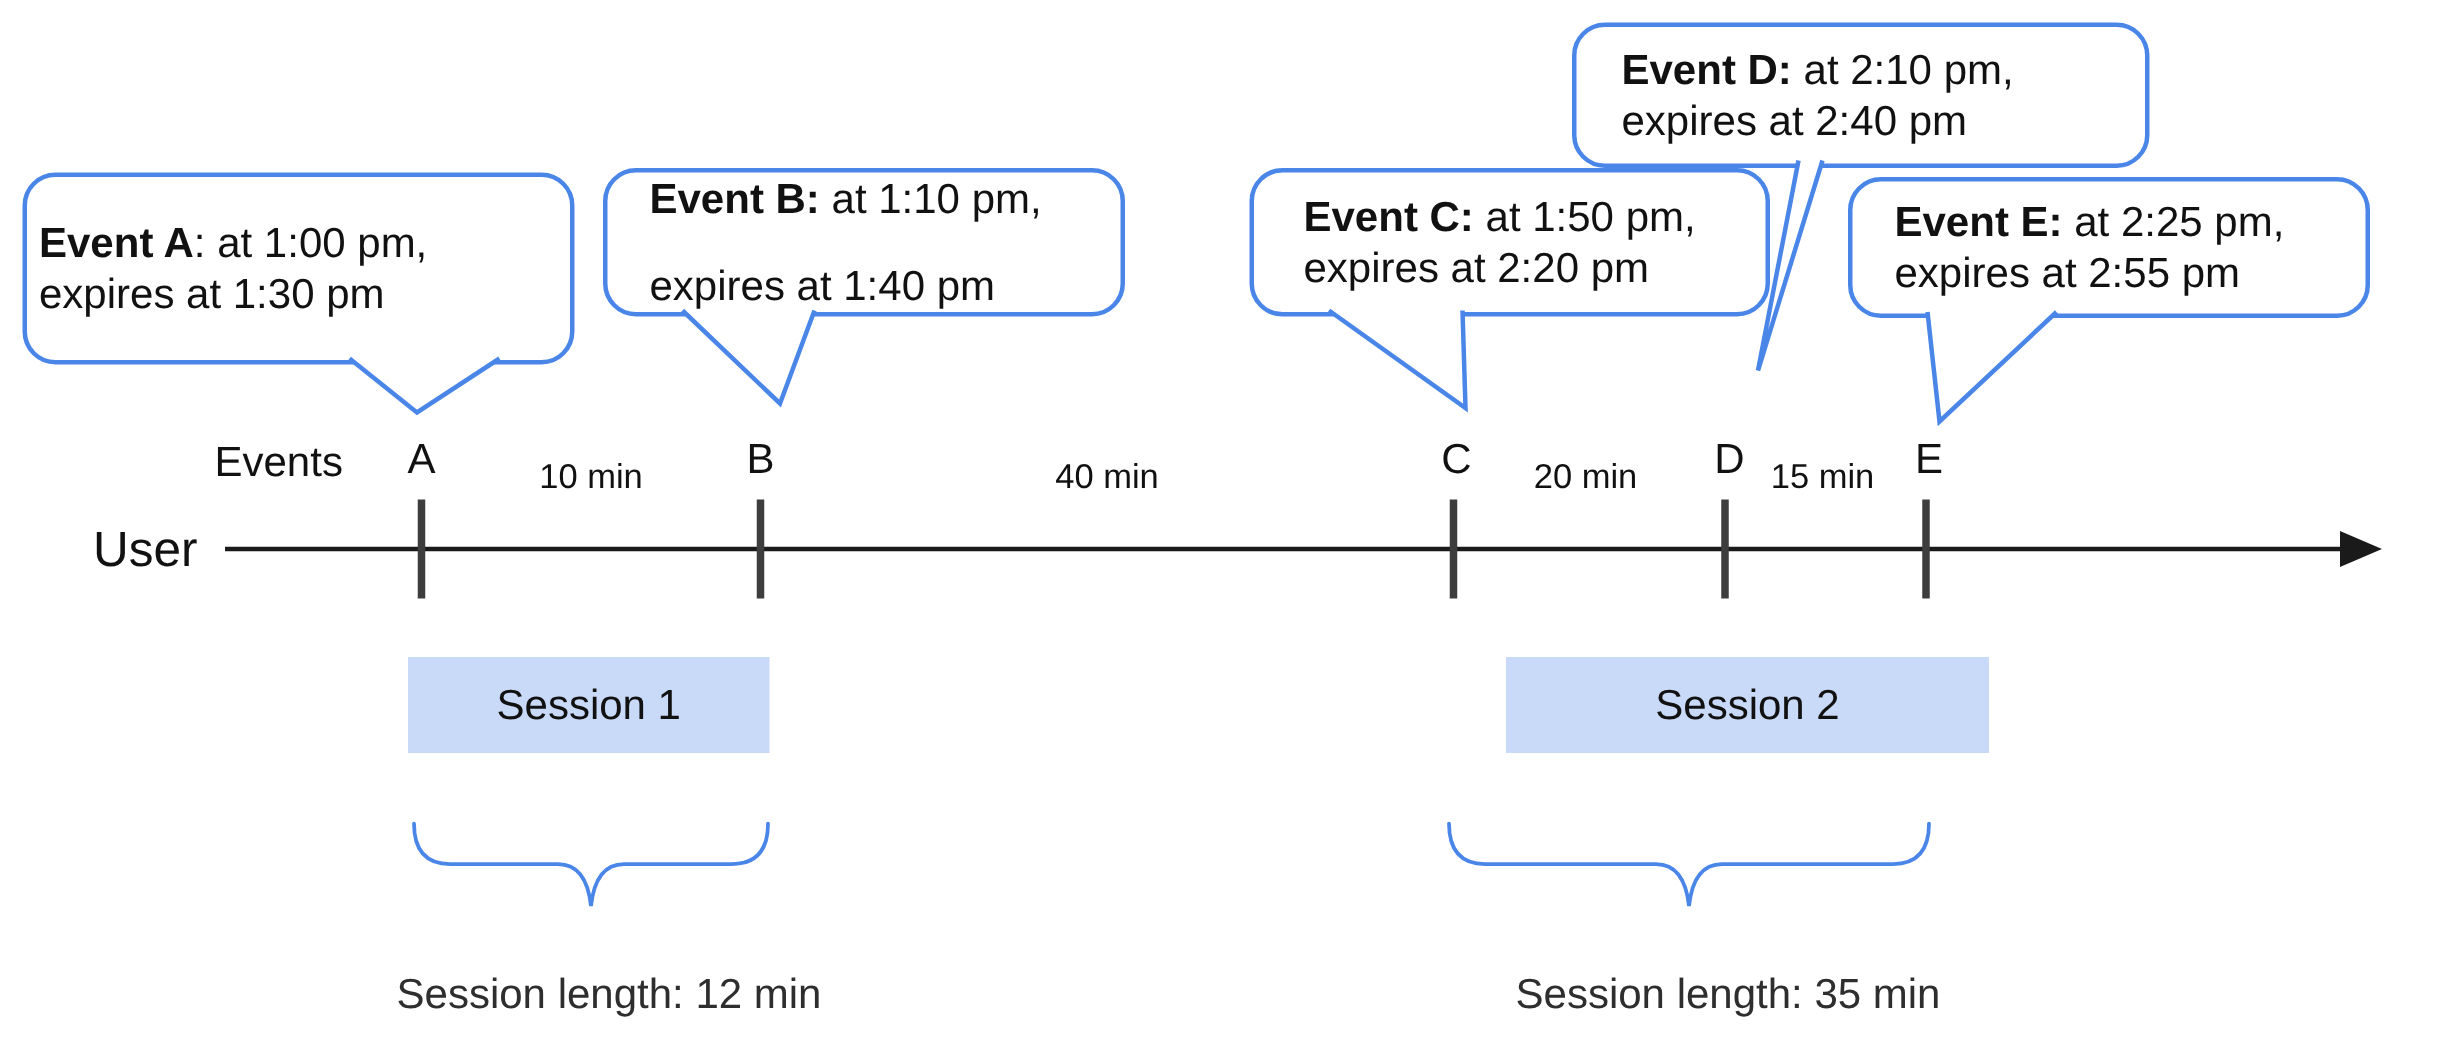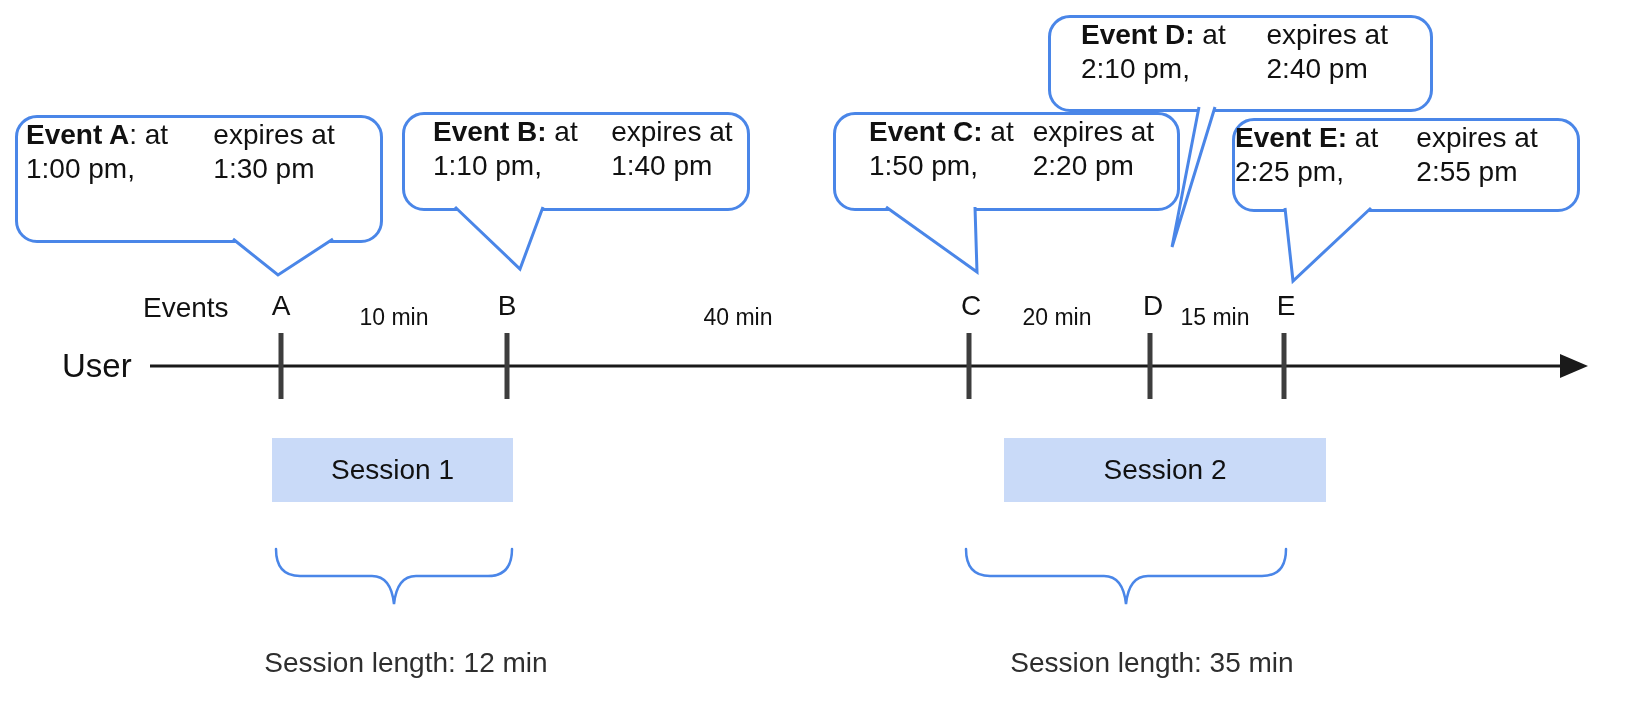--- a/index.html
+++ b/index.html
@@ -2,21 +2,21 @@
 <html><head>
 <meta charset="utf-8">
 <style>
   html,body{margin:0;padding:0;background:#fff;}
   .canvas{
     position:relative;width:1634px;height:702px;background:#ffffff;
     font-family:"Liberation Sans",sans-serif;color:#111;overflow:hidden;
   }
   .bubble{
     position:absolute;background:#fff;border:3px solid #4a86e8;border-radius:22px;
-    display:flex;flex-direction:row;justify-content:center;
+    display:flex;flex-direction:column;justify-content:center;
     font-size:28px;line-height:34px;color:#111;box-sizing:border-box;z-index:2;
   }
   .bubble .bline b{font-weight:bold;}
   .overlay{position:absolute;left:0;top:0;z-index:3;pointer-events:none;}
   .label{position:absolute;white-space:nowrap;}
   .axis-label{left:143px;top:292px;font-size:28px;}
   .user-label{left:62px;top:347px;font-size:33px;}
   .mark{top:290px;font-size:28px;transform:translateX(-50%);}
   .interval{top:304px;font-size:23px;transform:translateX(-50%);}
   .session-box{
@@ -44,21 +44,21 @@
   <div class="bubble" style="left:833px;top:112px;width:347px;height:99px;padding-left:33px;">
     <div class="bline"><b>Event C:</b><span> at 1:50 pm,</span></div>
     <div class="bline">expires at 2:20 pm</div>
   </div>
 
   <div class="bubble" style="left:1048px;top:15px;width:385px;height:97px;padding-left:30px;">
     <div class="bline"><b>Event D:</b><span> at 2:10 pm,</span></div>
     <div class="bline">expires at 2:40 pm</div>
   </div>
 
-  <div class="bubble" style="left:1232px;top:118px;width:348px;height:94px;">
+  <div class="bubble" style="left:1232px;top:118px;width:348px;height:94px;padding-left:28px;">
     <div class="bline"><b>Event E:</b><span> at 2:25 pm,</span></div>
     <div class="bline">expires at 2:55 pm</div>
   </div>
 
   <svg class="overlay" width="1634" height="702" viewBox="0 0 1634 702">
 
     <path d="M 233,239 L 278,275 L 333,239" fill="#ffffff" stroke="#4a86e8" stroke-width="3"></path>
     <path d="M 455,207 L 520,269 L 543,207" fill="#ffffff" stroke="#4a86e8" stroke-width="3"></path>
     <path d="M 886,207 L 977,272 L 975,207" fill="#ffffff" stroke="#4a86e8" stroke-width="3"></path>
     <path d="M 1199,107 L 1172,247 L 1215,107" fill="#ffffff" stroke="#4a86e8" stroke-width="3"></path>

